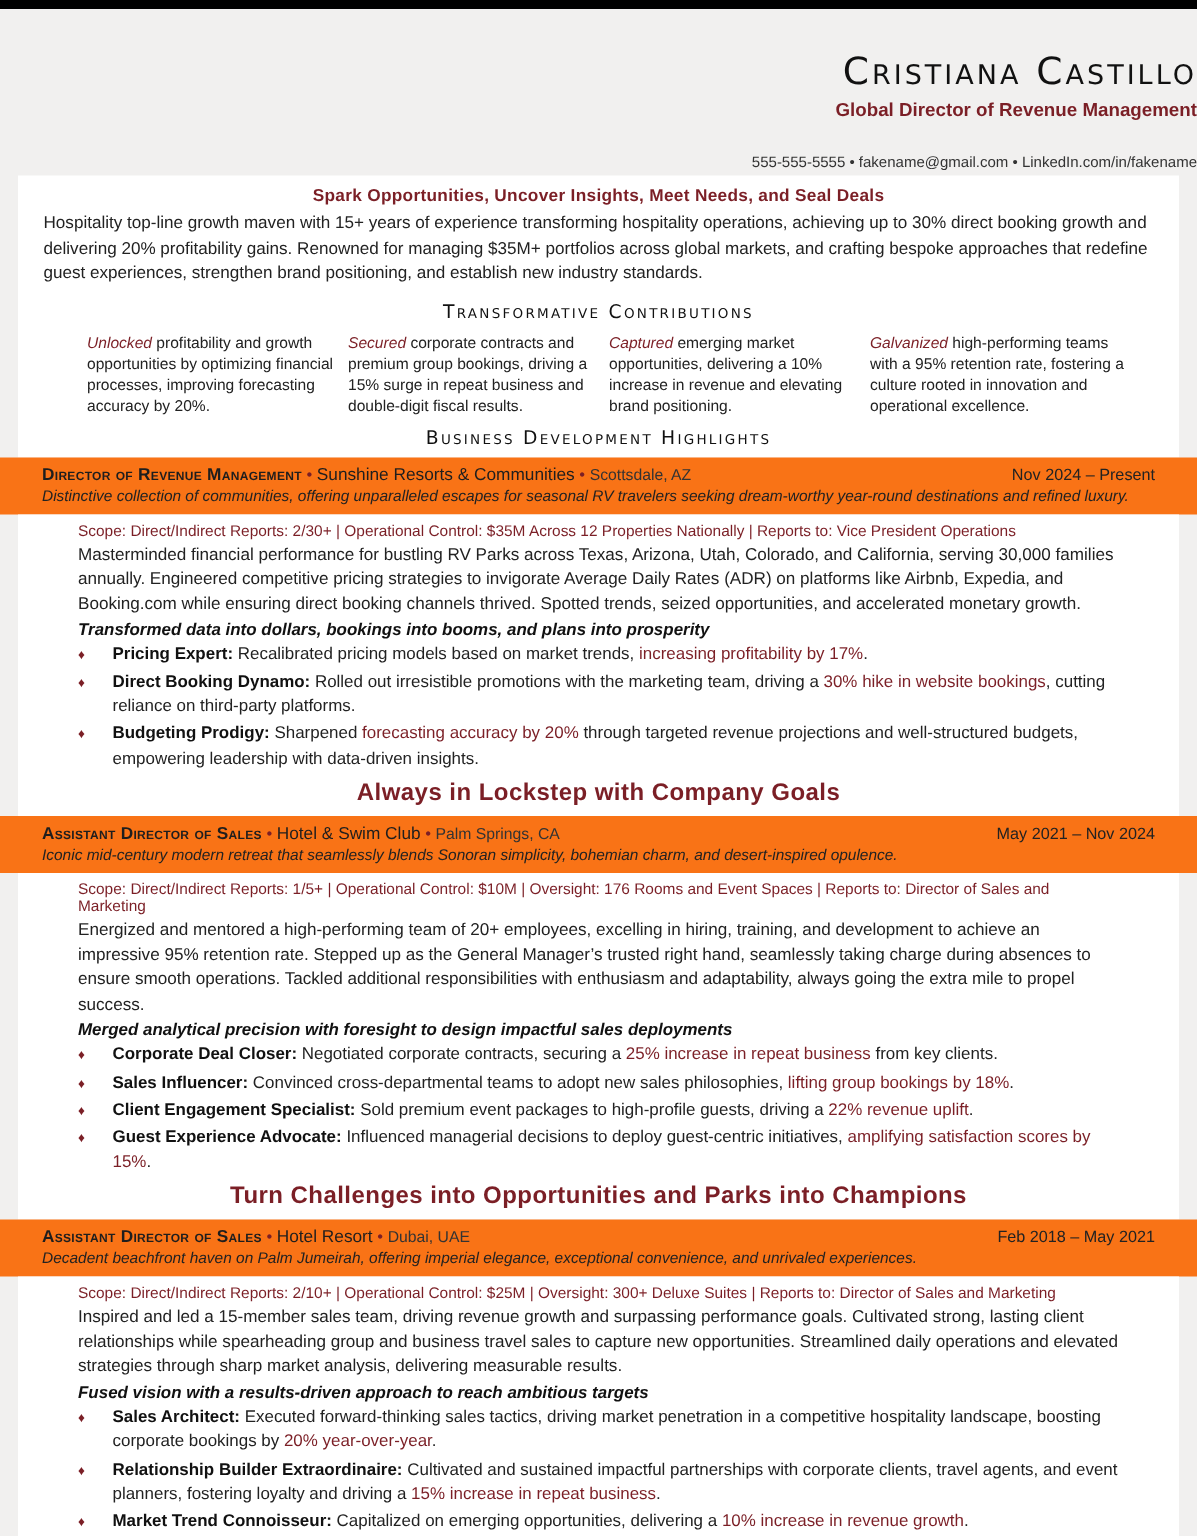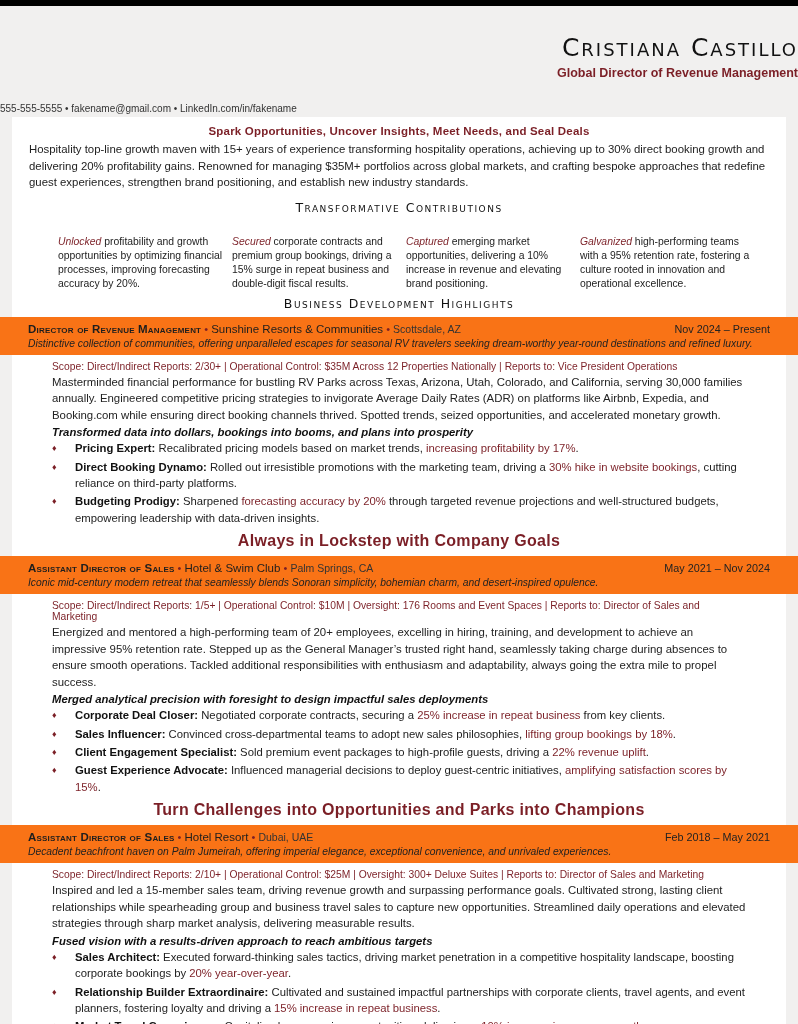--- a/index.html
+++ b/index.html
@@ -11,30 +11,30 @@
       position: relative;
     }
     .topbar { height: 6px; background: #000; }
     .header { text-align: right; padding-top: 27px; height: 66px; }
     .name {
       font-family: "DejaVu Sans", sans-serif;
       font-size: 25px; letter-spacing: 2px; font-variant: small-caps;
       color: #111; line-height: 30px; font-weight: normal;
     }
     .title { color: #7b1f26; font-weight: bold; font-size: 12.5px; margin-top: 3px; }
-    .contact-band { background: #f1f0ef; text-align: left; font-size: 10px; color: #333; height: 16px; line-height: 16px; margin-top: 2px; }
+    .contact-band { background: #f1f0ef; text-align: right; font-size: 10px; color: #333; height: 16px; line-height: 16px; margin-top: 2px; }
     .card { background: #ffffff; margin: 0 12px; }
     .accent { color: #7b1f26; }
     .tagline { text-align: center; color: #7b1f26; font-weight: bold; font-size: 11.5px; letter-spacing: 0.2px; }
     .para { font-family: "Liberation Sans", sans-serif; font-size: 11.4px; line-height: 16.5px; padding: 0 17px; color: #222; }
     .section-h {
       text-align: center; font-variant: small-caps; letter-spacing: 1.5px;
       font-family: "DejaVu Sans", sans-serif; font-size: 12.5px; color: #111;
     }
-    .contrib { display: flex; padding: 0 32px 0 46px; margin-top: 20px; }
+    .contrib { display: flex; padding: 0 32px 0 46px; margin-top: 8px; }
     .contrib .col { width: 180px; font-size: 10.4px; line-height: 14.3px; color: #222; }
     .contrib .col em { color: #7b1f26; }
     .job-head { background: #f97316; padding: 6px 28px 6px 28px; }
     .job-line { display: flex; justify-content: space-between; font-size: 11px; align-items: baseline; }
     .role { font-weight: bold; font-variant: small-caps; font-size: 11.5px; letter-spacing: 0.2px; }
     .company { font-size: 11.5px; }
     .loc { font-size: 10.5px; color: #333; }
     .dates { font-size: 10.8px; color: #222; }
     .desc { font-style: italic; font-size: 10.3px; color: #222; margin-top: 3px; }
     .scope { color: #7b1f26; font-size: 10.3px; padding: 6px 40px 2px 40px; }

